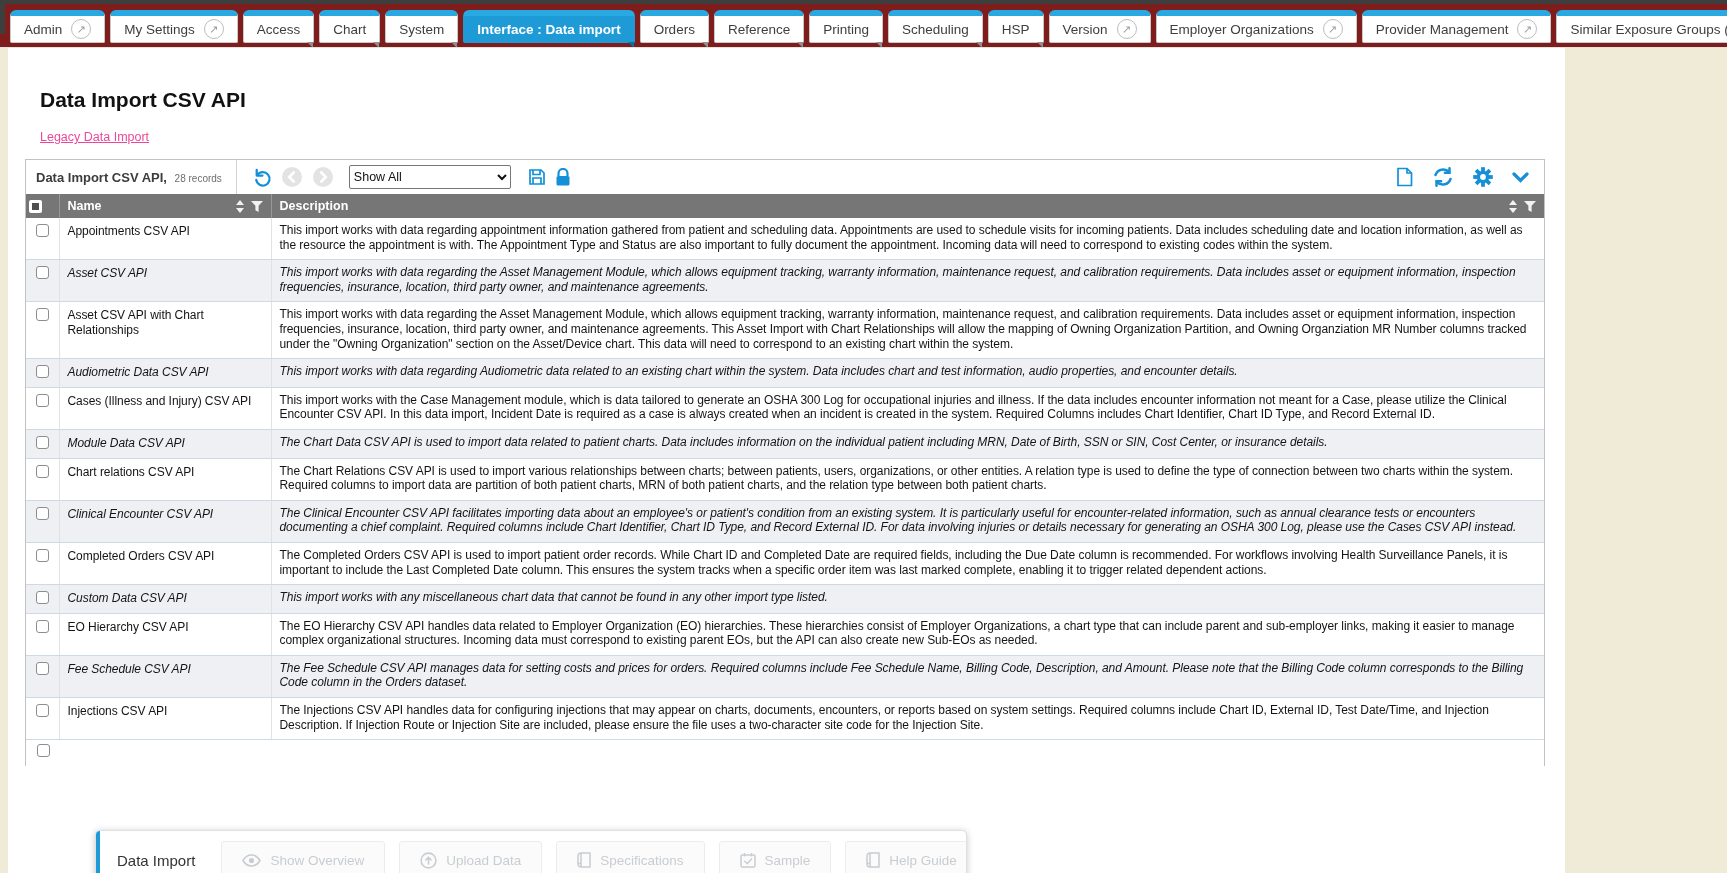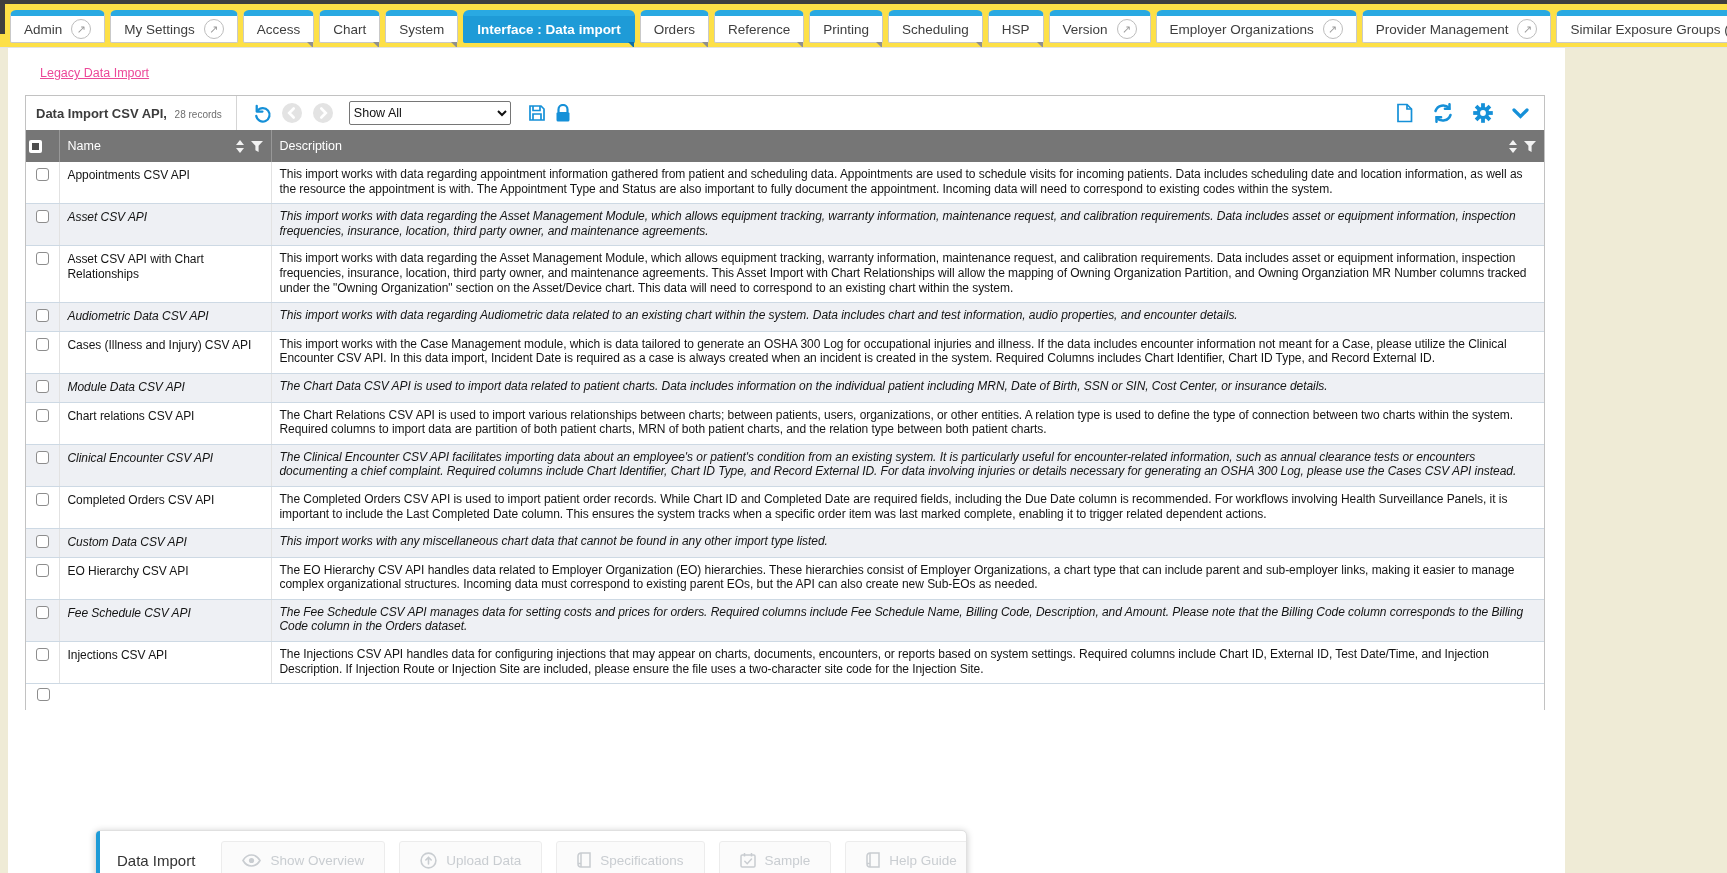--- a/index.html
+++ b/index.html
@@ -10,21 +10,21 @@
   html,body{margin:0;padding:0;}
   body{
     width:1727px;height:873px;position:relative;overflow:hidden;
     background:var(--page_bg);
     font-family:"Liberation Sans", sans-serif;
   }
   
   .topbar{position:absolute;top:0;left:0;width:1727px;height:4px;background:#3e3e3e;z-index:6;}
   .top-left-notch{position:absolute;top:0;left:0;width:5px;height:34px;background:#3e3e3e;z-index:6;}
   .navbar{
-    position:absolute;top:4px;left:0;width:1727px;height:44px;background:#fde047;
+    position:absolute;top:4px;left:0;width:1727px;height:44px;background:#7f1d1d;
     border-bottom:1px solid #e3e3e3;display:flex;align-items:flex-start;
     padding:6px 0 0 10px;gap:5px;overflow:hidden;white-space:nowrap;z-index:5;
   }
   .tab{
     position:relative;flex:0 0 auto;display:flex;align-items:center;gap:9px;
     height:33px;padding:0 13px;background:#fff;border:1px solid #c9c9c9;
     border-top:6px solid var(--tab_top);border-radius:6px 6px 2px 2px;
     font-size:13.5px;color:#3e3e3e;cursor:pointer;
   }
   .tab.active{background:var(--accent);border-color:var(--accent);border-top-color:var(--tab_top);color:#fff;font-weight:bold;}
@@ -49,21 +49,21 @@
   .gb-icons{display:flex;align-items:center;gap:9px;padding-left:14px;}
   .filter-select{width:162px;height:24px;font-size:12.5px;border:1px solid #767676;
     border-radius:2px;background:#fff;margin:0 8px 0 6px;color:#111;}
   .gb-right{margin-left:auto;display:flex;align-items:center;gap:19px;padding-right:15px;}
   .icon-btn{display:flex;align-items:center;justify-content:center;color:var(--icon_blue);
     cursor:pointer;background:none;border:none;padding:0;}
   .icon-btn.nav-disabled{cursor:default;}
   
   table{width:100%;border-collapse:collapse;table-layout:fixed;}
   col.c1{width:33px;} col.c2{width:212px;}
-  thead th{background:var(--header_bg);color:#fff;height:32px;font-weight:normal;font-size:12.5px;padding:0;}
+  thead th{background:var(--header_bg);color:#fff;height:24px;font-weight:bold;font-size:12.5px;padding:0;}
   th.b-r{border-right:1px solid #989898;}
   .th-inner{display:flex;align-items:center;gap:7px;padding:0 8px;}
   .th-inner .grow{flex:1;}
   .sort{display:flex;flex-direction:column;gap:3px;cursor:pointer;}
   .sort .up{width:0;height:0;border-left:4px solid transparent;border-right:4px solid transparent;border-bottom:5px solid #f2f2f2;}
   .sort .down{width:0;height:0;border-left:4px solid transparent;border-right:4px solid transparent;border-top:5px solid #f2f2f2;}
   .hdr-cb{width:13px;height:13px;background:#fff;border-radius:2px;display:flex;
     align-items:center;justify-content:center;margin-left:3px;cursor:pointer;}
   .hdr-cb-inner{width:7px;height:7px;background:#4e4e4e;}
   tbody td{vertical-align:top;font-size:12px;line-height:14.6px;color:#141414;
@@ -168,20 +168,21 @@
     </div>
 
     <div class="tab">
       <span class="tab-label">Similar Exposure Groups (SEGs)</span>
 
     </div>
 
   </div>
 
 <div class="content">
+  <div class="page-title">Data Import CSV API</div>
   <a class="legacy">Legacy Data Import</a>
 
   <div class="grid">
 
     <div class="gridbar">
       <div class="gridbar-title">
         <span class="bold">Data Import CSV API,</span>
         <span class="records">28 records</span>
       </div>
       <div class="vdiv"></div>

